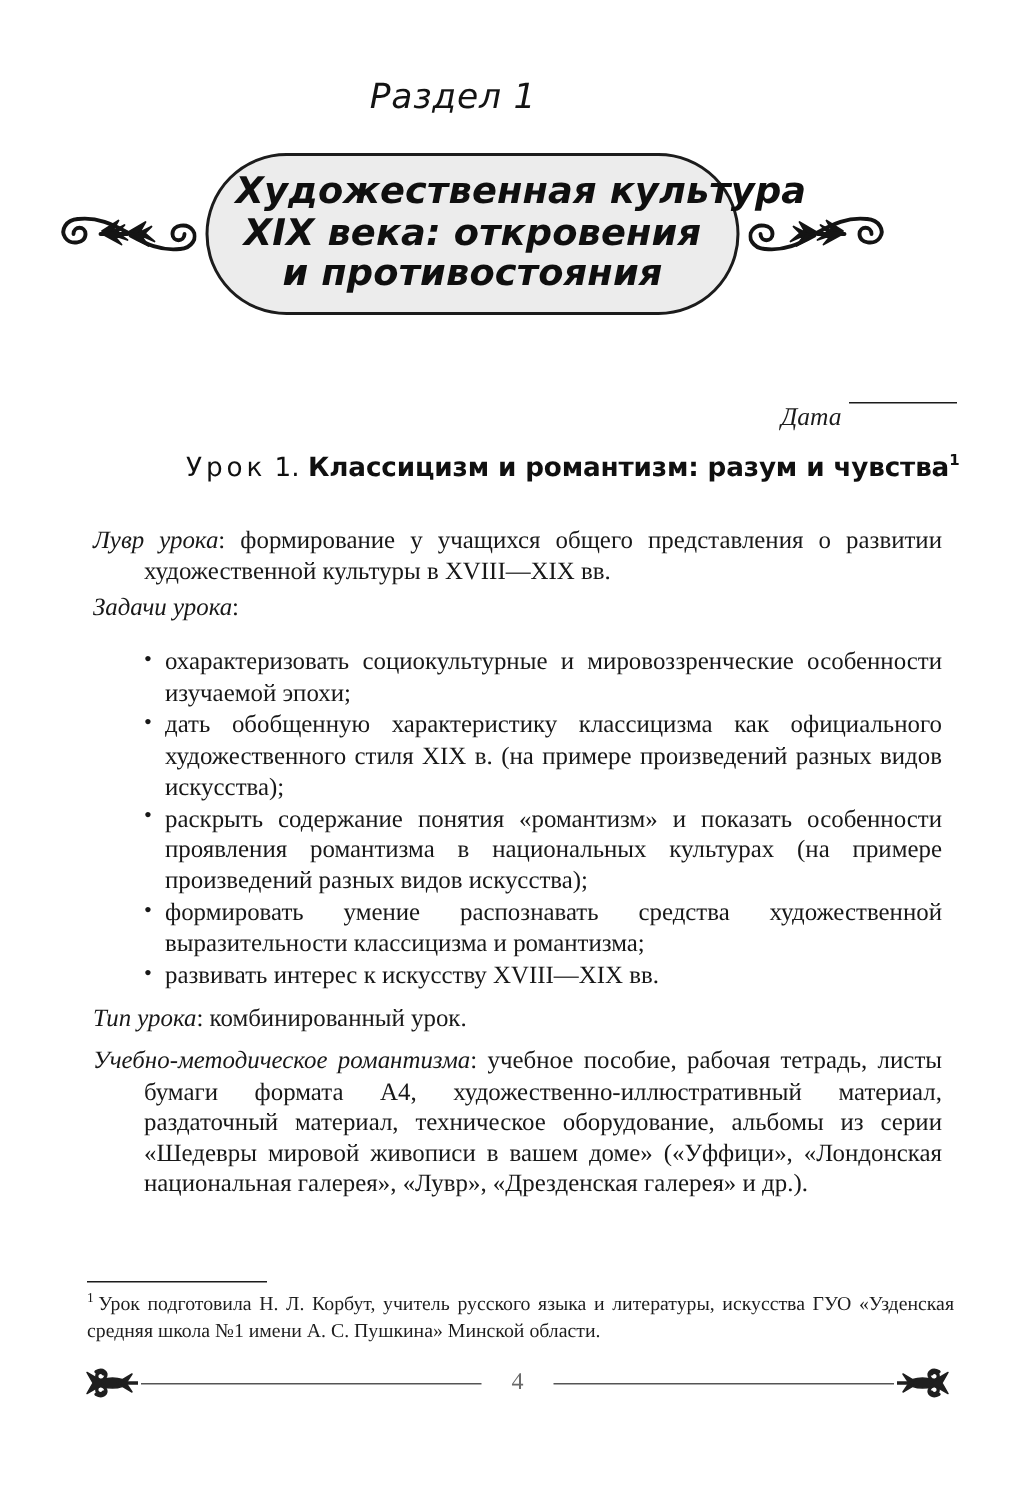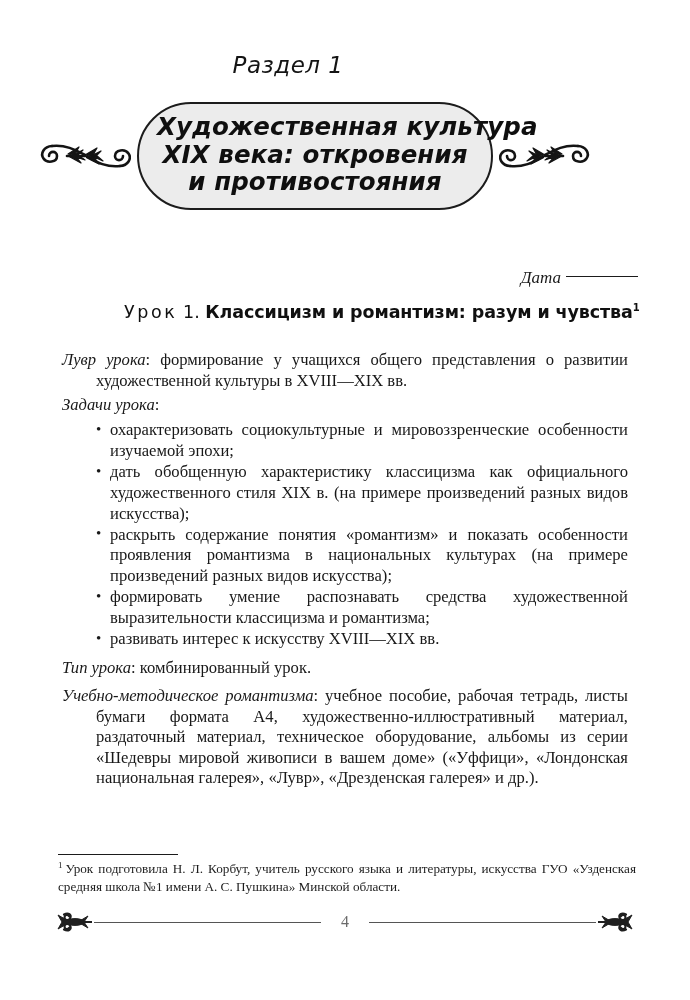--- a/index.html
+++ b/index.html
@@ -18,21 +18,21 @@
 
   .page {
     position: absolute;
     inset: 0;
   }
 
   
   .section-label {
     position: absolute;
     top: 52px;
-    left: 0;
+    left: 14px;
     width: 576px;
     text-align: center;
     font-family: "DejaVu Sans", sans-serif;
     font-size: 23px;
     font-style: italic;
     letter-spacing: 0.5px;
     color: #141414;
   }
 
   
@@ -73,21 +73,21 @@
     color: #0f0f0f;
   }
   .banner .bl { display: block; white-space: nowrap; }
 
   
   .date-row {
     position: absolute;
     top: 268px;
     right: 52px;
     display: flex;
-    align-items: center;
+    align-items: flex-start;
     gap: 5px;
   }
   .date-label {
     font-style: italic;
     font-size: 17px;
     color: #1b1b1b;
   }
   .date-rule {
     width: 72px;
     height: 0;
@@ -134,21 +134,21 @@
     font-size: 16.6px;
     line-height: 1.245;
     text-align: justify;
     color: #181818;
   }
   .para {
     margin: 0 0 3.5px 0;
     padding-left: 34px;
     text-indent: -34px;
   }
-  .para.tight { margin-bottom: 5px; }
+  .para.tight { margin-bottom: 16px; }
   .para .lead {
     font-style: italic;
   }
   .bullets {
     list-style: none;
     margin: 2px 0 4px 0;
     padding: 0;
   }
   .bullets li {
     position: relative;

